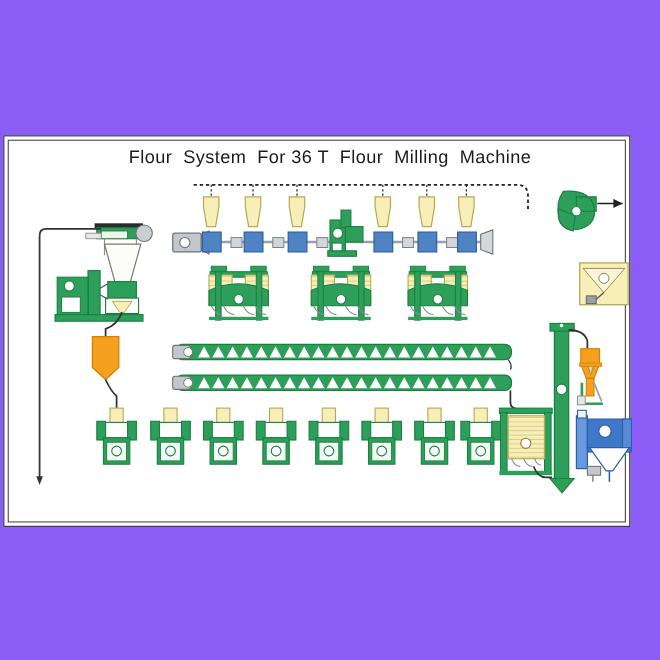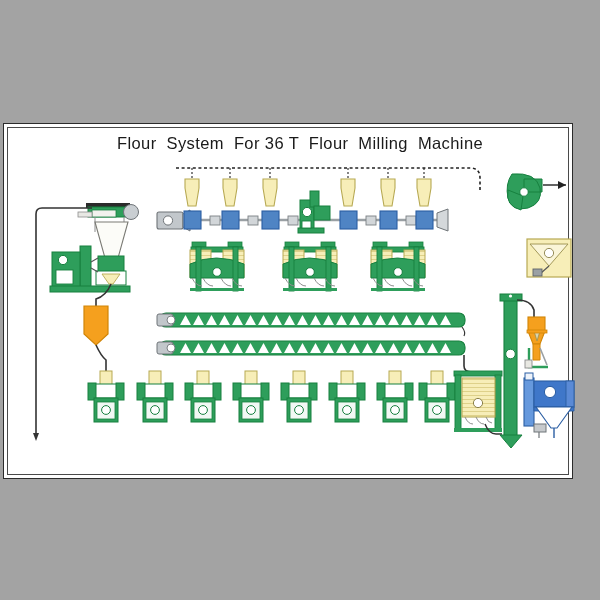--- a/index.html
+++ b/index.html
@@ -1,17 +1,17 @@
 <!DOCTYPE html>
 <html><head>
 <meta charset="utf-8">
 <style>
   html,body{margin:0;padding:0;background:#ffffff;}
   body{width:600px;height:600px;overflow:hidden;font-family:"Liberation Sans",sans-serif;}
-  #stage{position:relative;width:600px;height:600px;background:#a3a3a3;}
+  #stage{position:relative;width:600px;height:600px;background:#8b5cf6;}
   #frame-outer{position:absolute;left:3px;top:123px;width:570px;height:356px;
     border:1px solid #2b2b2b;background:#ffffff;box-sizing:border-box;}
   #frame-inner{position:absolute;left:7px;top:127px;width:562px;height:348px;
     border:1px solid #4a4a4a;background:#ffffff;box-sizing:border-box;}
   #diagram{position:absolute;left:0;top:0;width:600px;height:600px;}
   #title{position:absolute;left:0;top:134px;width:600px;text-align:center;
     font-size:16.5px;color:#1a1a1a;letter-spacing:0.4px;font-family:"Liberation Sans",sans-serif;}
   #title span{white-space:pre;}
 </style>
 </head>

